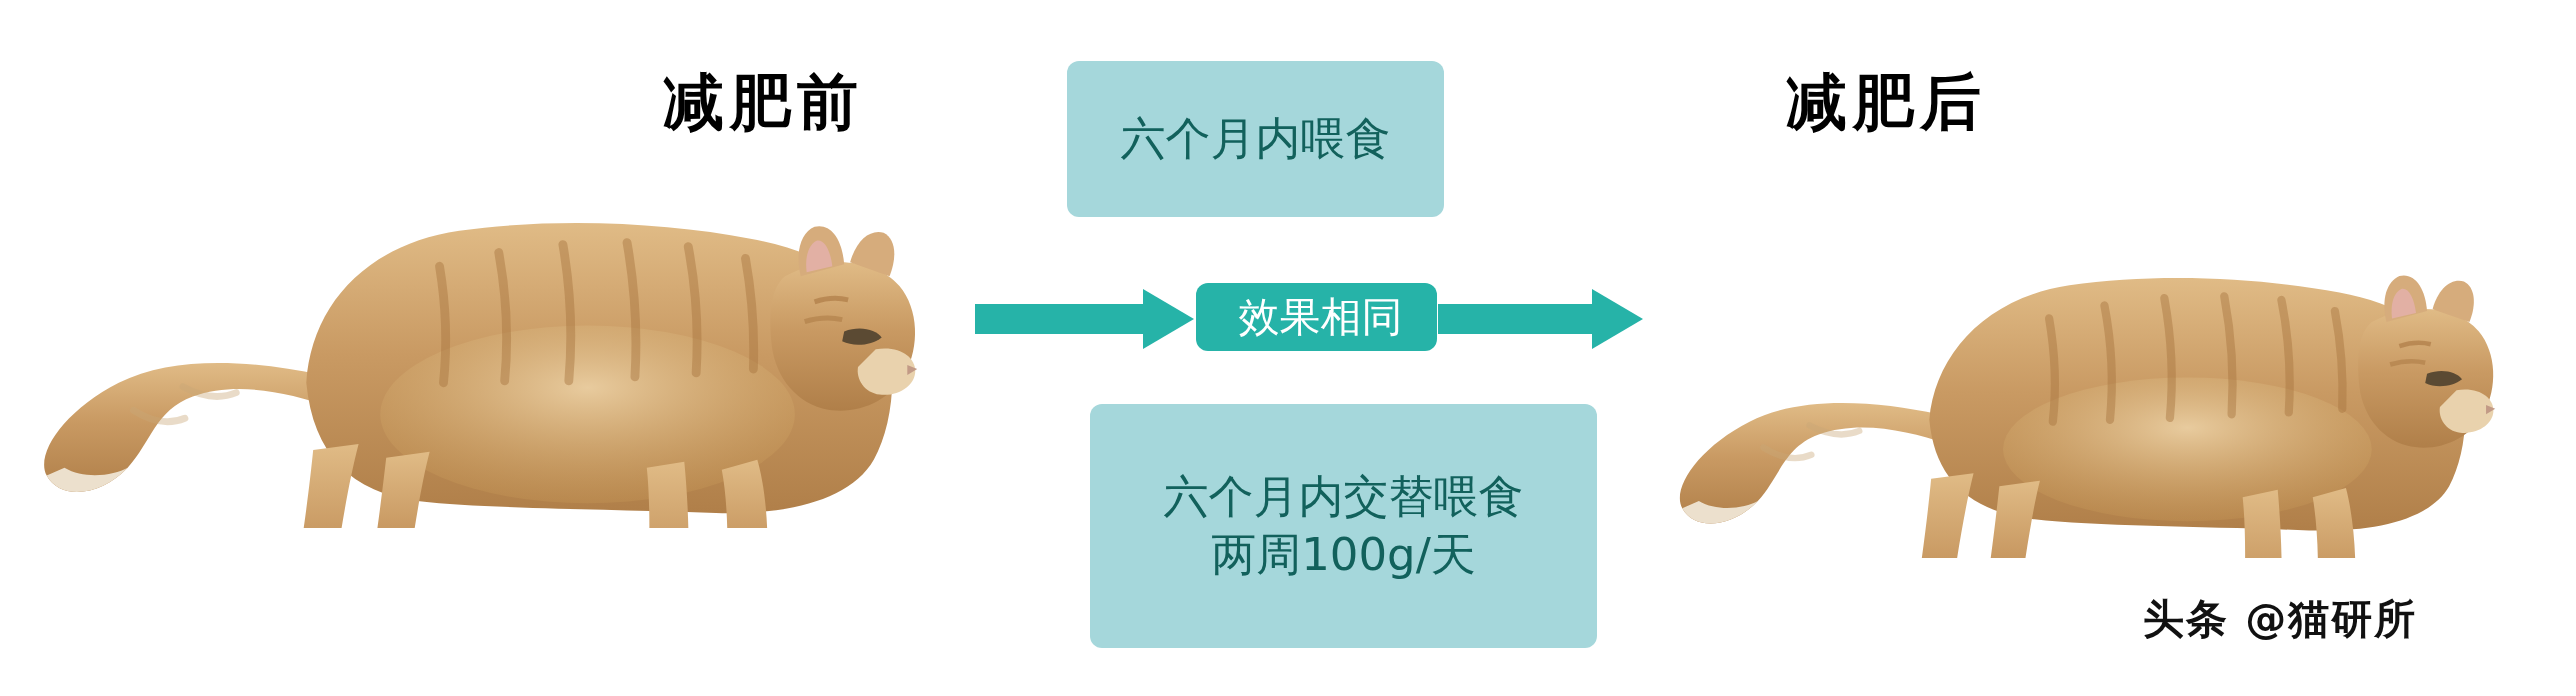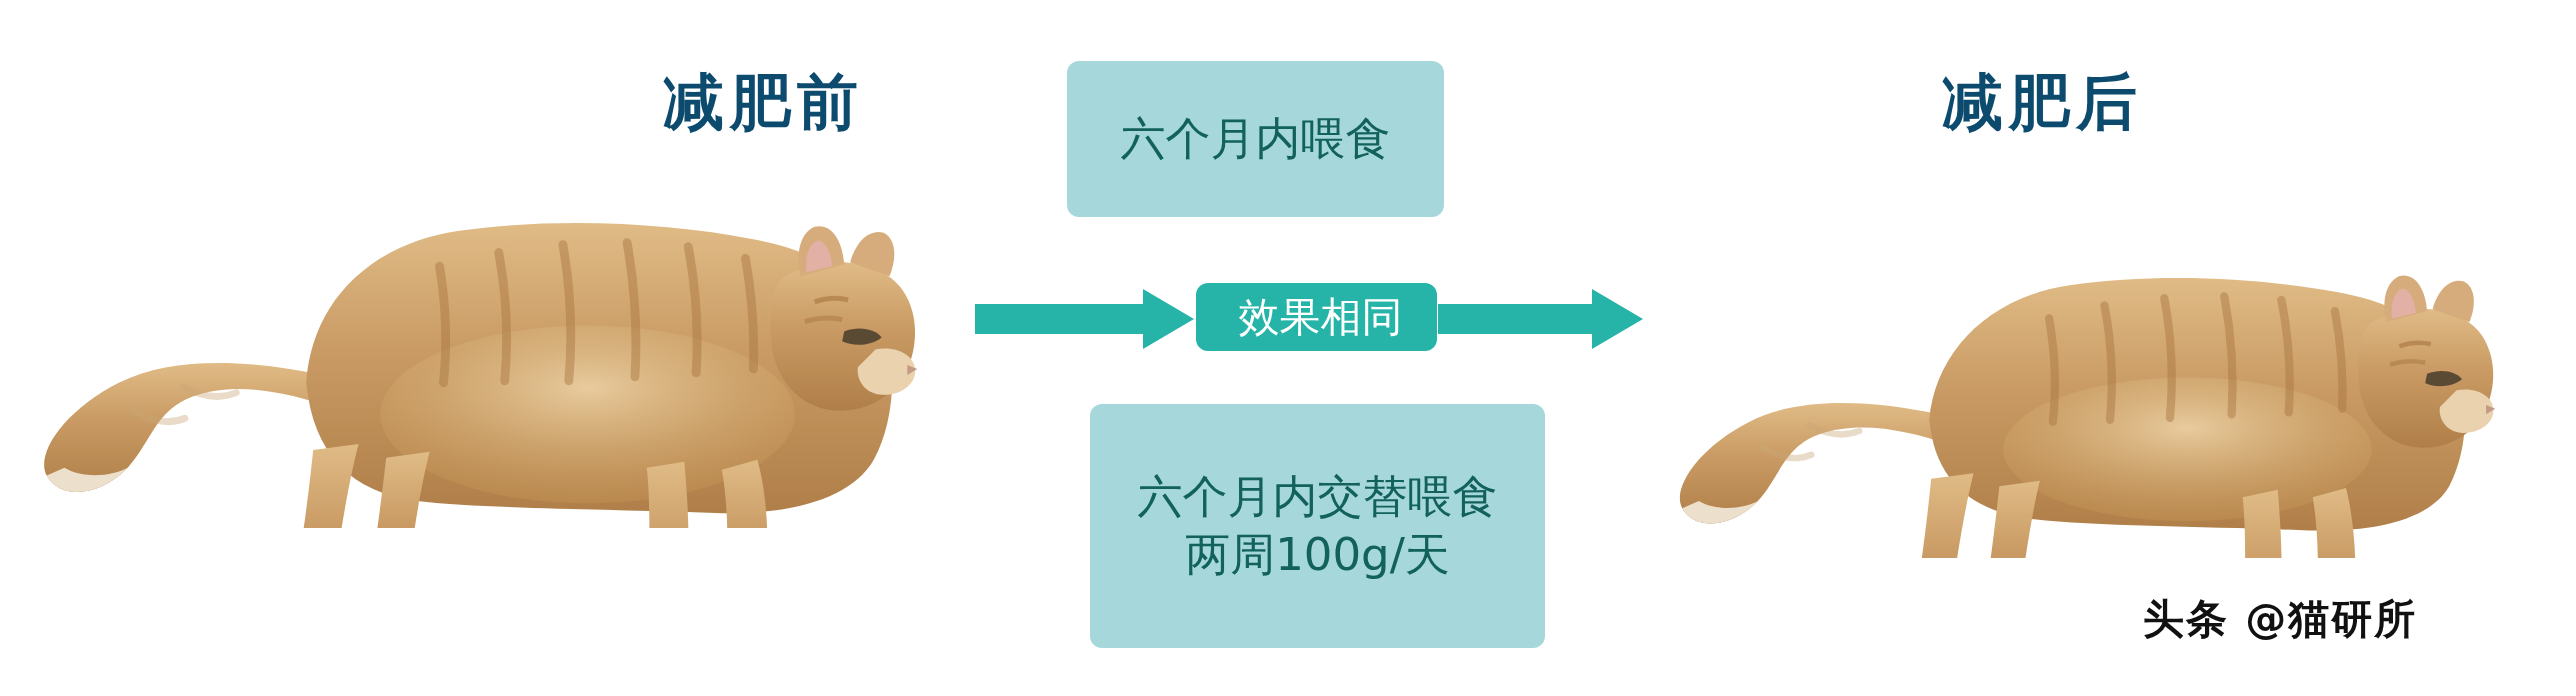--- a/index.html
+++ b/index.html
@@ -14,31 +14,31 @@
     position: relative;
     width: 2576px;
     height: 697px;
     background: #ffffff;
     overflow: hidden;
   }
 
   
   .heading {
     position: absolute;
-    color: #0c4a6e;
+    color: #000000;
     font-weight: bold;
     font-size: 61px;
     line-height: 1;
     letter-spacing: 6px;
     white-space: nowrap;
     font-family: "DejaVu Sans", "Liberation Sans", sans-serif;
     text-align: center;
   }
   #heading-before { left: 663px; top: 71px; }
-  #heading-after  { left: 1942px; top: 71px; }
+  #heading-after  { left: 1786px; top: 71px; }
 
   
   .info-box {
     position: absolute;
     background: #a5d7db;
     border-radius: 12px;
     color: #12615c;
     display: flex;
     flex-direction: column;
     align-items: center;
@@ -53,21 +53,21 @@
 
   #box-top {
     left: 1067px;
     top: 61px;
     width: 377px;
     height: 156px;
   }
   #box-bottom {
     left: 1090px;
     top: 404px;
-    width: 455px;
+    width: 507px;
     height: 244px;
   }
 
   
   .arrow {
     position: absolute;
     top: 289px;
     height: 59px;
   }
   .arrow .shaft {

